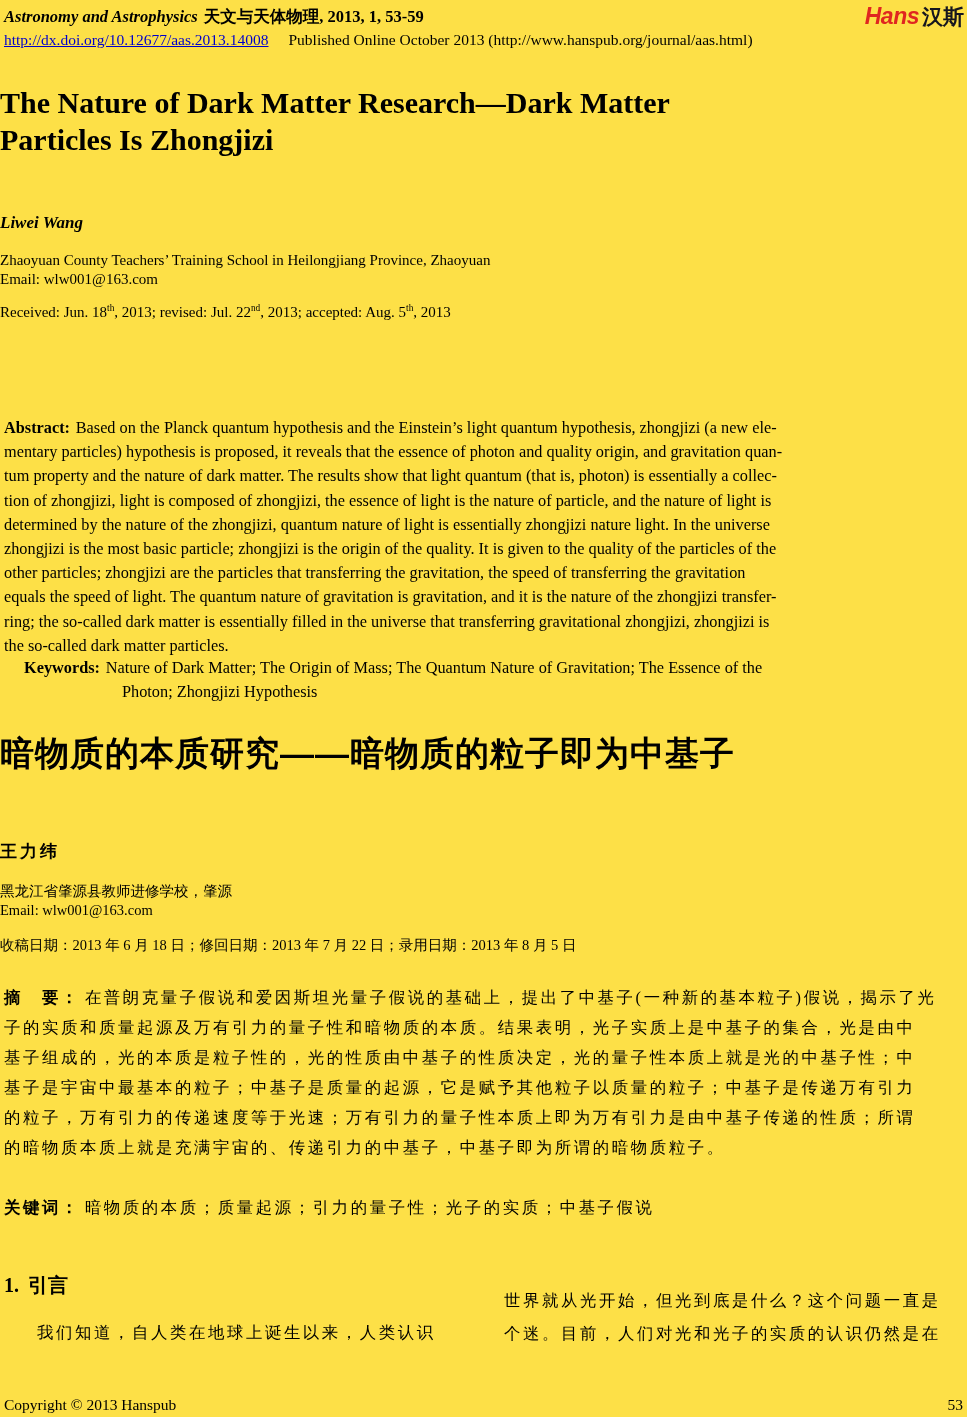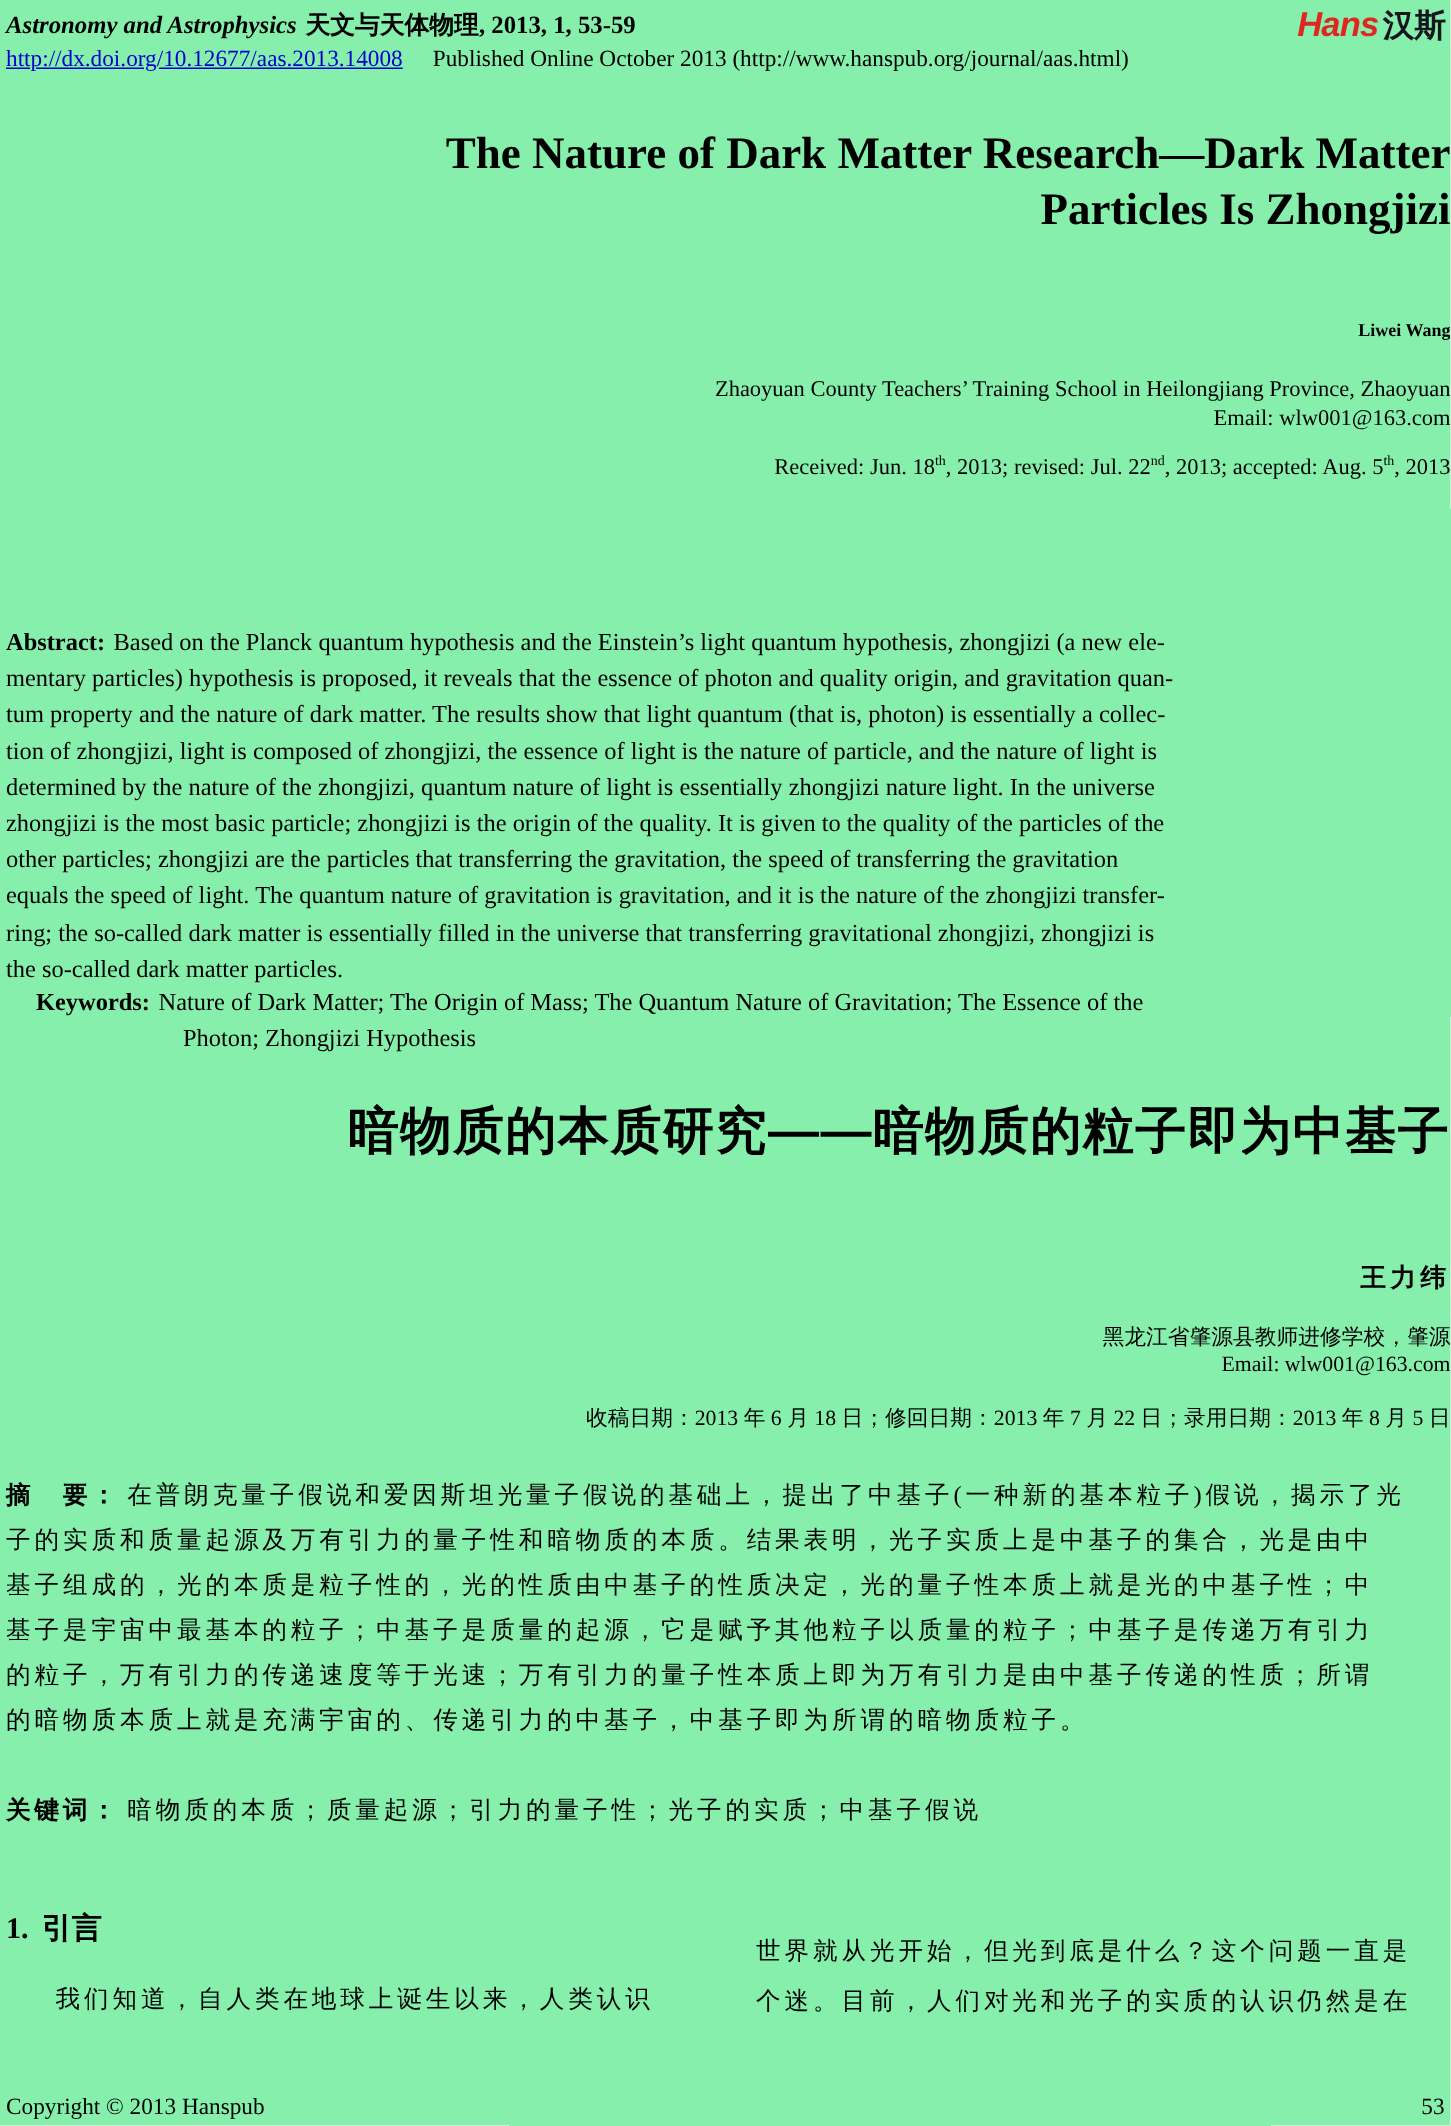--- a/index.html
+++ b/index.html
@@ -1,40 +1,40 @@
 <!DOCTYPE html>
 <html><head>
 <meta charset="utf-8">
 <style>
   * { margin:0; padding:0; box-sizing:border-box; }
   html,body { background:#ffffff; }
   .page {
     position:relative; width:967px; height:1417px; margin:0 auto;
-    background:#86efac; color:#000;
+    background:#fde047; color:#000;
     font-family:"Liberation Serif", serif; overflow:hidden;
   }
   .abs { position:absolute; }
-  .center { text-align:right; left:0; right:0; }
+  .center { text-align:left; left:0; right:0; }
   .pre { white-space:pre-line; }
   .cjk-sans { font-family:"Liberation Sans", sans-serif; }
 
   
   .hdr-l1 { top:6px; left:4px; font-size:16.5px; font-weight:bold; }
   .jtitle { font-style:italic; }
   .jcn { font-style:normal; margin-left:6px; }
   .logo { top:3px; right:3px; font-family:"Liberation Sans", sans-serif; font-weight:bold;text-align:right; }
   .logo-hans { color:#e02620; font-style:italic; font-size:23px; letter-spacing:-0.5px; }
   .logo-cn { color:#16161e; font-size:21px; margin-left:3px; }
   .hdr-l2 { top:31px; left:4px; font-size:15.5px; }
   .doi { color:#0000cc; text-decoration:underline; }
   .pub { margin-left:20px; color:#000; }
 
   
   .title-en { top:84px; font-size:30px; font-weight:bold; line-height:37px; }
-  .author-en { top:213px; font-size:12px; font-weight:bold; }
+  .author-en { top:213px; font-size:17px; font-weight:bold;font-style:italic; }
   .affil-en { top:251px; font-size:15px; line-height:19px; }
   .email-en { top:271px; font-size:15px; }
   .received { top:303px; font-size:15px; }
   .received sup { font-size:0.62em; }
   .license { top:343px; left:4px; right:3px; font-size:13.8px; line-height:19.5px; text-align:justify; }
 
   .block-en { left:4px; right:3px; font-size:16.3px; line-height:24.2px; }
   .abstract-en { top:416px; }
   .keywords-en { top:656px; padding-left:98px; text-indent:-98px;margin-left:20px; }
   .blabel { font-weight:bold; margin-right:0.35em; }

